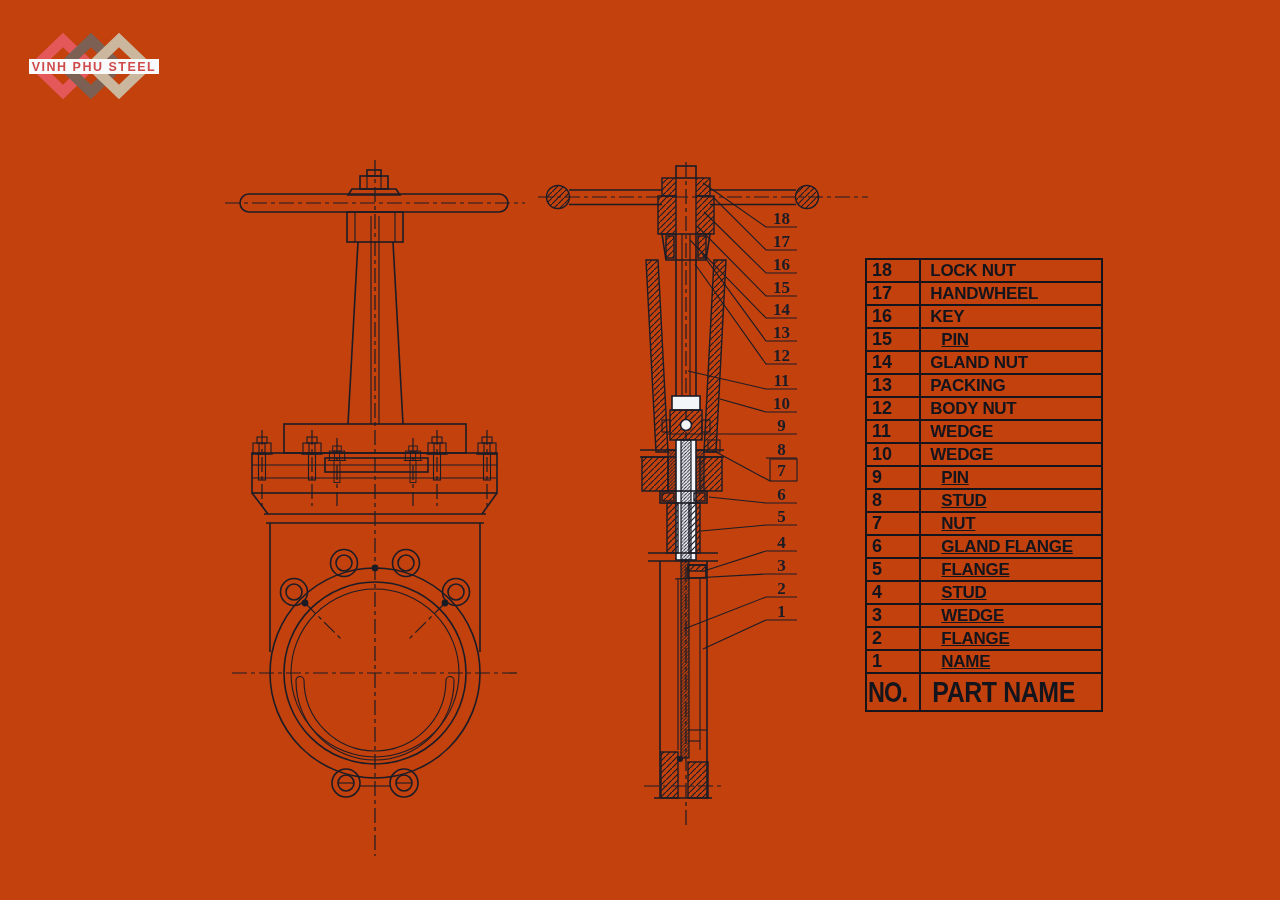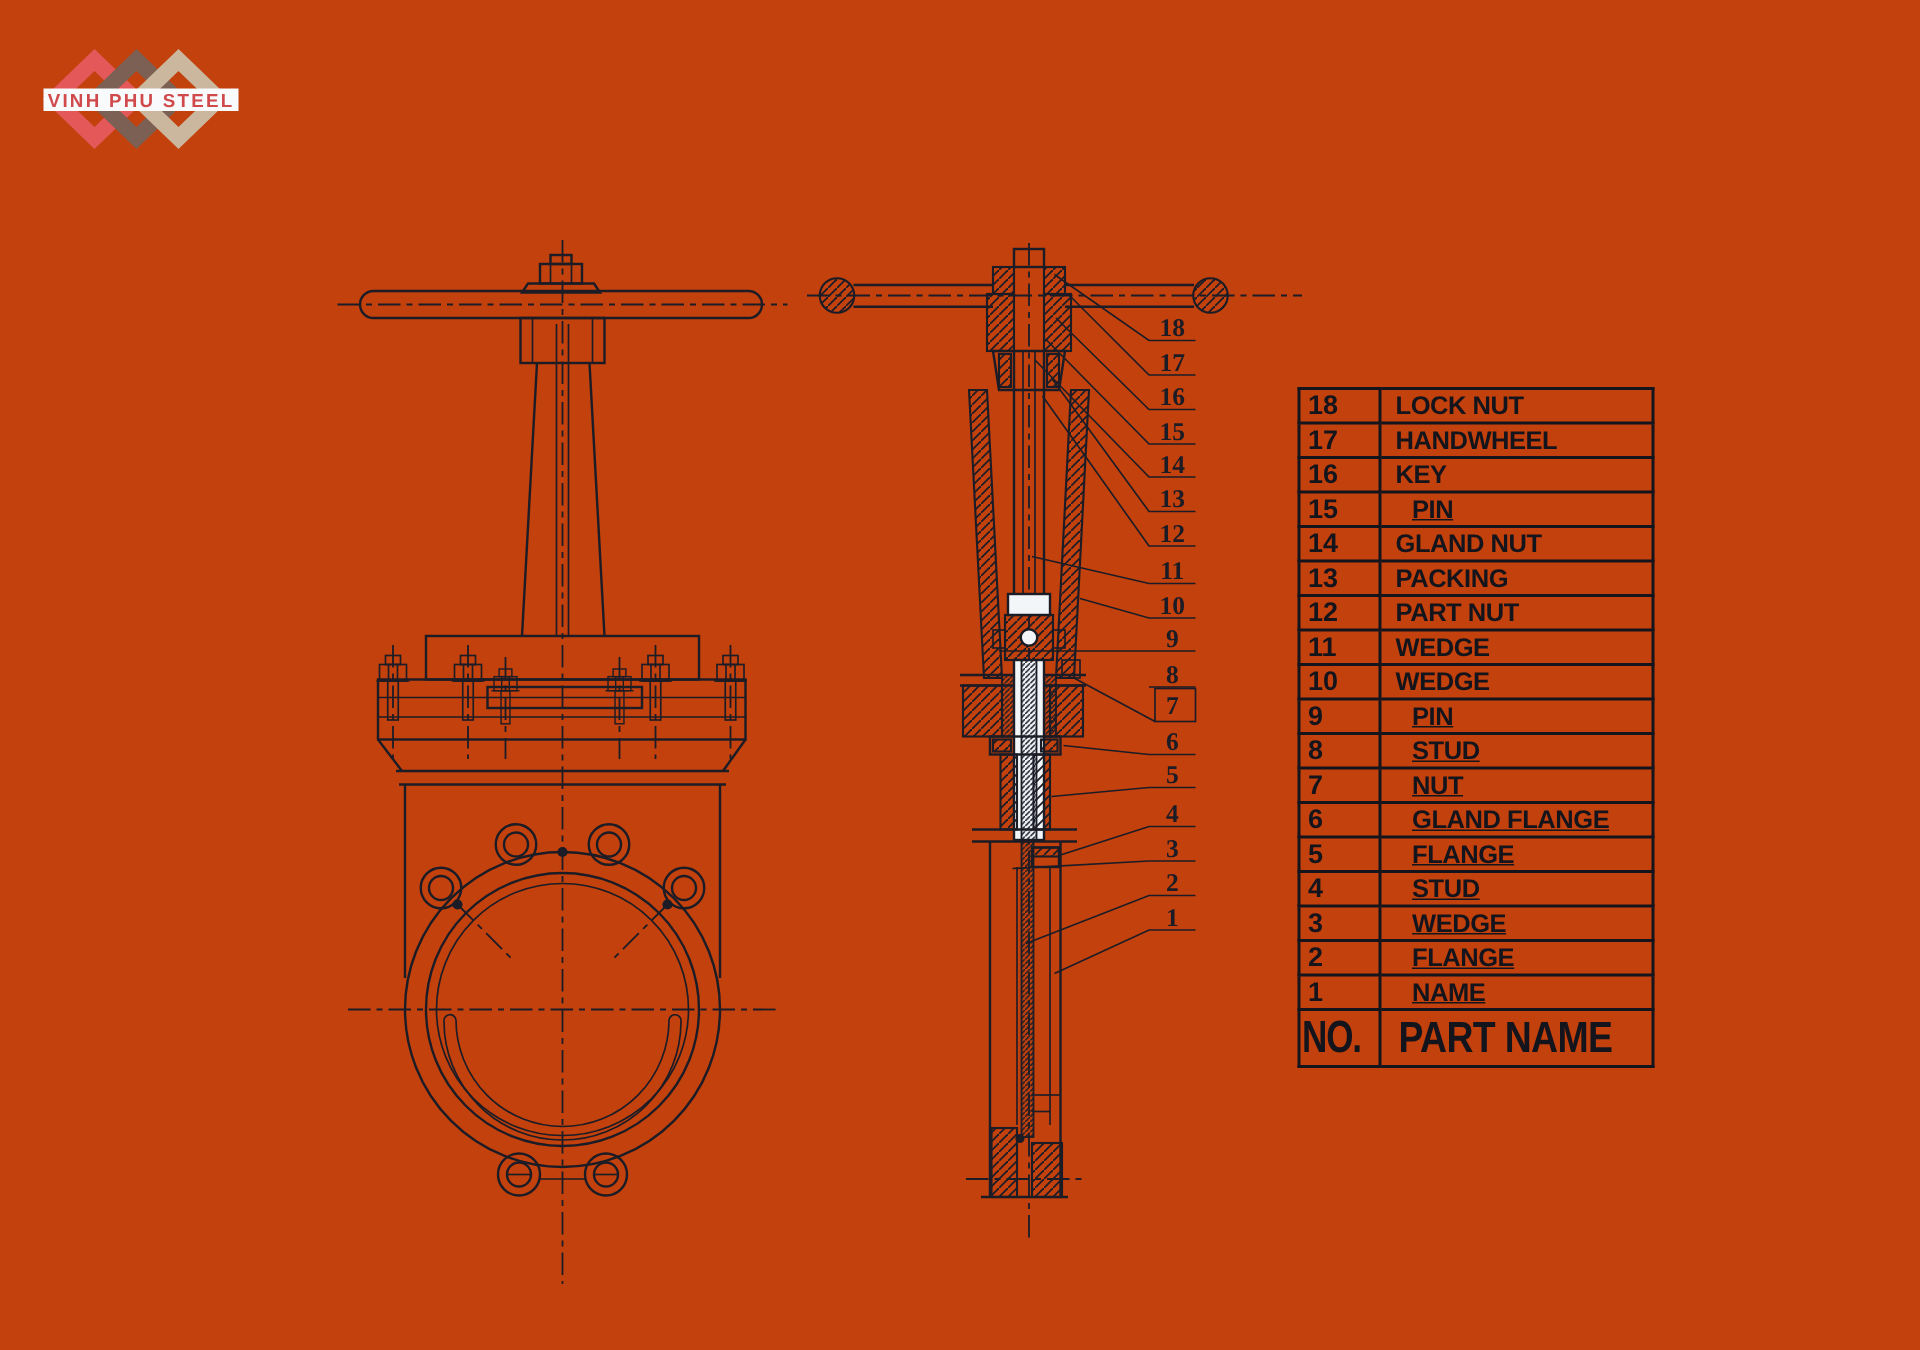--- a/index.html
+++ b/index.html
@@ -348,21 +348,21 @@
           <tr>
             <td class="no">14</td>
             <td class="nm">GLAND NUT</td>
           </tr>
           <tr>
             <td class="no">13</td>
             <td class="nm">PACKING</td>
           </tr>
           <tr>
             <td class="no">12</td>
-            <td class="nm">PART NUT</td>
+            <td class="nm">BODY NUT</td>
           </tr>
           <tr>
             <td class="no">11</td>
             <td class="nm">WEDGE</td>
           </tr>
           <tr>
             <td class="no">10</td>
             <td class="nm">WEDGE</td>
           </tr>
           <tr>

